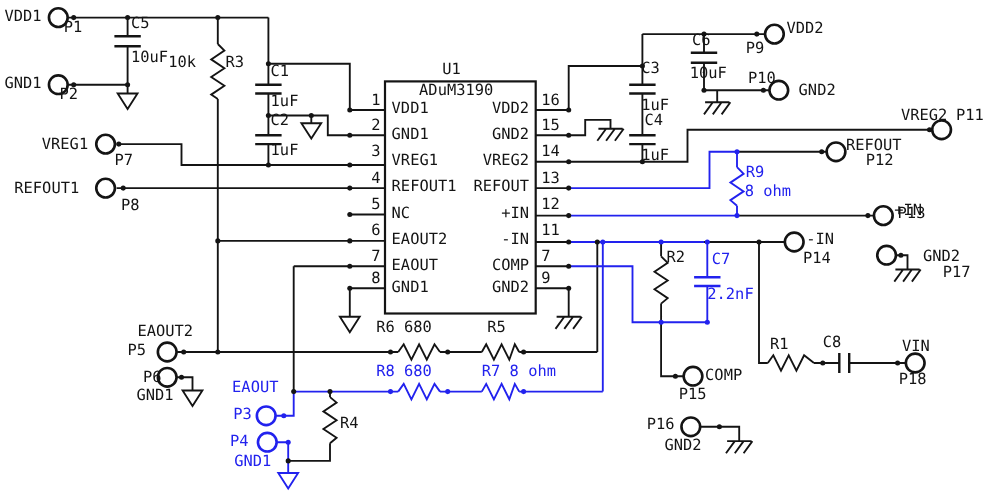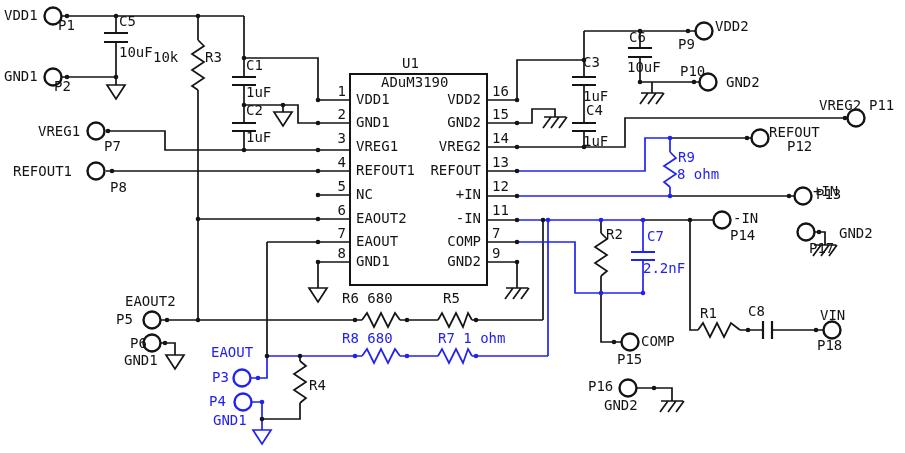--- a/index.html
+++ b/index.html
@@ -317,33 +317,33 @@
   <span class="lbl" style="left:869px;top:98px">P11</span>
   <span class="lbl" style="left:769px;top:125px">REFOUT</span>
   <span class="lbl" style="left:787px;top:139px">P12</span>
   <span class="lbl blue" style="left:678px;top:150px">R9</span>
   <span class="lbl blue" style="left:677px;top:167px">8 ohm</span>
   <span class="lbl" style="left:813px;top:184px">+IN</span>
   <span class="lbl" style="left:816px;top:187px">P13</span>
   <span class="lbl" style="left:733px;top:211px">-IN</span>
   <span class="lbl" style="left:730px;top:228px">P14</span>
   <span class="lbl" style="left:839px;top:226px">GND2</span>
-  <span class="lbl" style="left:809px;top:241px">P17</span>
+  <span class="lbl" style="left:857px;top:241px">P17</span>
   <span class="lbl" style="left:606px;top:227px">R2</span>
   <span class="lbl blue" style="left:647px;top:229px">C7</span>
   <span class="lbl blue" style="left:643px;top:261px">2.2nF</span>
 
   <span class="lbl" style="left:125px;top:294px">EAOUT2</span>
   <span class="lbl" style="left:116px;top:312px">P5</span>
   <span class="lbl" style="left:130px;top:336px">P6</span>
   <span class="lbl" style="left:124px;top:353px">GND1</span>
   <span class="lbl" style="left:342px;top:291px">R6 680</span>
   <span class="lbl" style="left:443px;top:291px">R5</span>
   <span class="lbl blue" style="left:342px;top:331px">R8 680</span>
-  <span class="lbl blue" style="left:438px;top:331px">R7 1 ohm</span>
+  <span class="lbl blue" style="left:438px;top:331px">R7 8 ohm</span>
   <span class="lbl blue" style="left:211px;top:345px">EAOUT</span>
   <span class="lbl blue" style="left:212px;top:370px">P3</span>
   <span class="lbl blue" style="left:209px;top:394px">P4</span>
   <span class="lbl blue" style="left:213px;top:413px">GND1</span>
   <span class="lbl" style="left:309px;top:378px">R4</span>
   <span class="lbl" style="left:641px;top:334px">COMP</span>
   <span class="lbl" style="left:617px;top:352px">P15</span>
   <span class="lbl" style="left:588px;top:379px">P16</span>
   <span class="lbl" style="left:604px;top:398px">GND2</span>
   <span class="lbl" style="left:700px;top:306px">R1</span>

